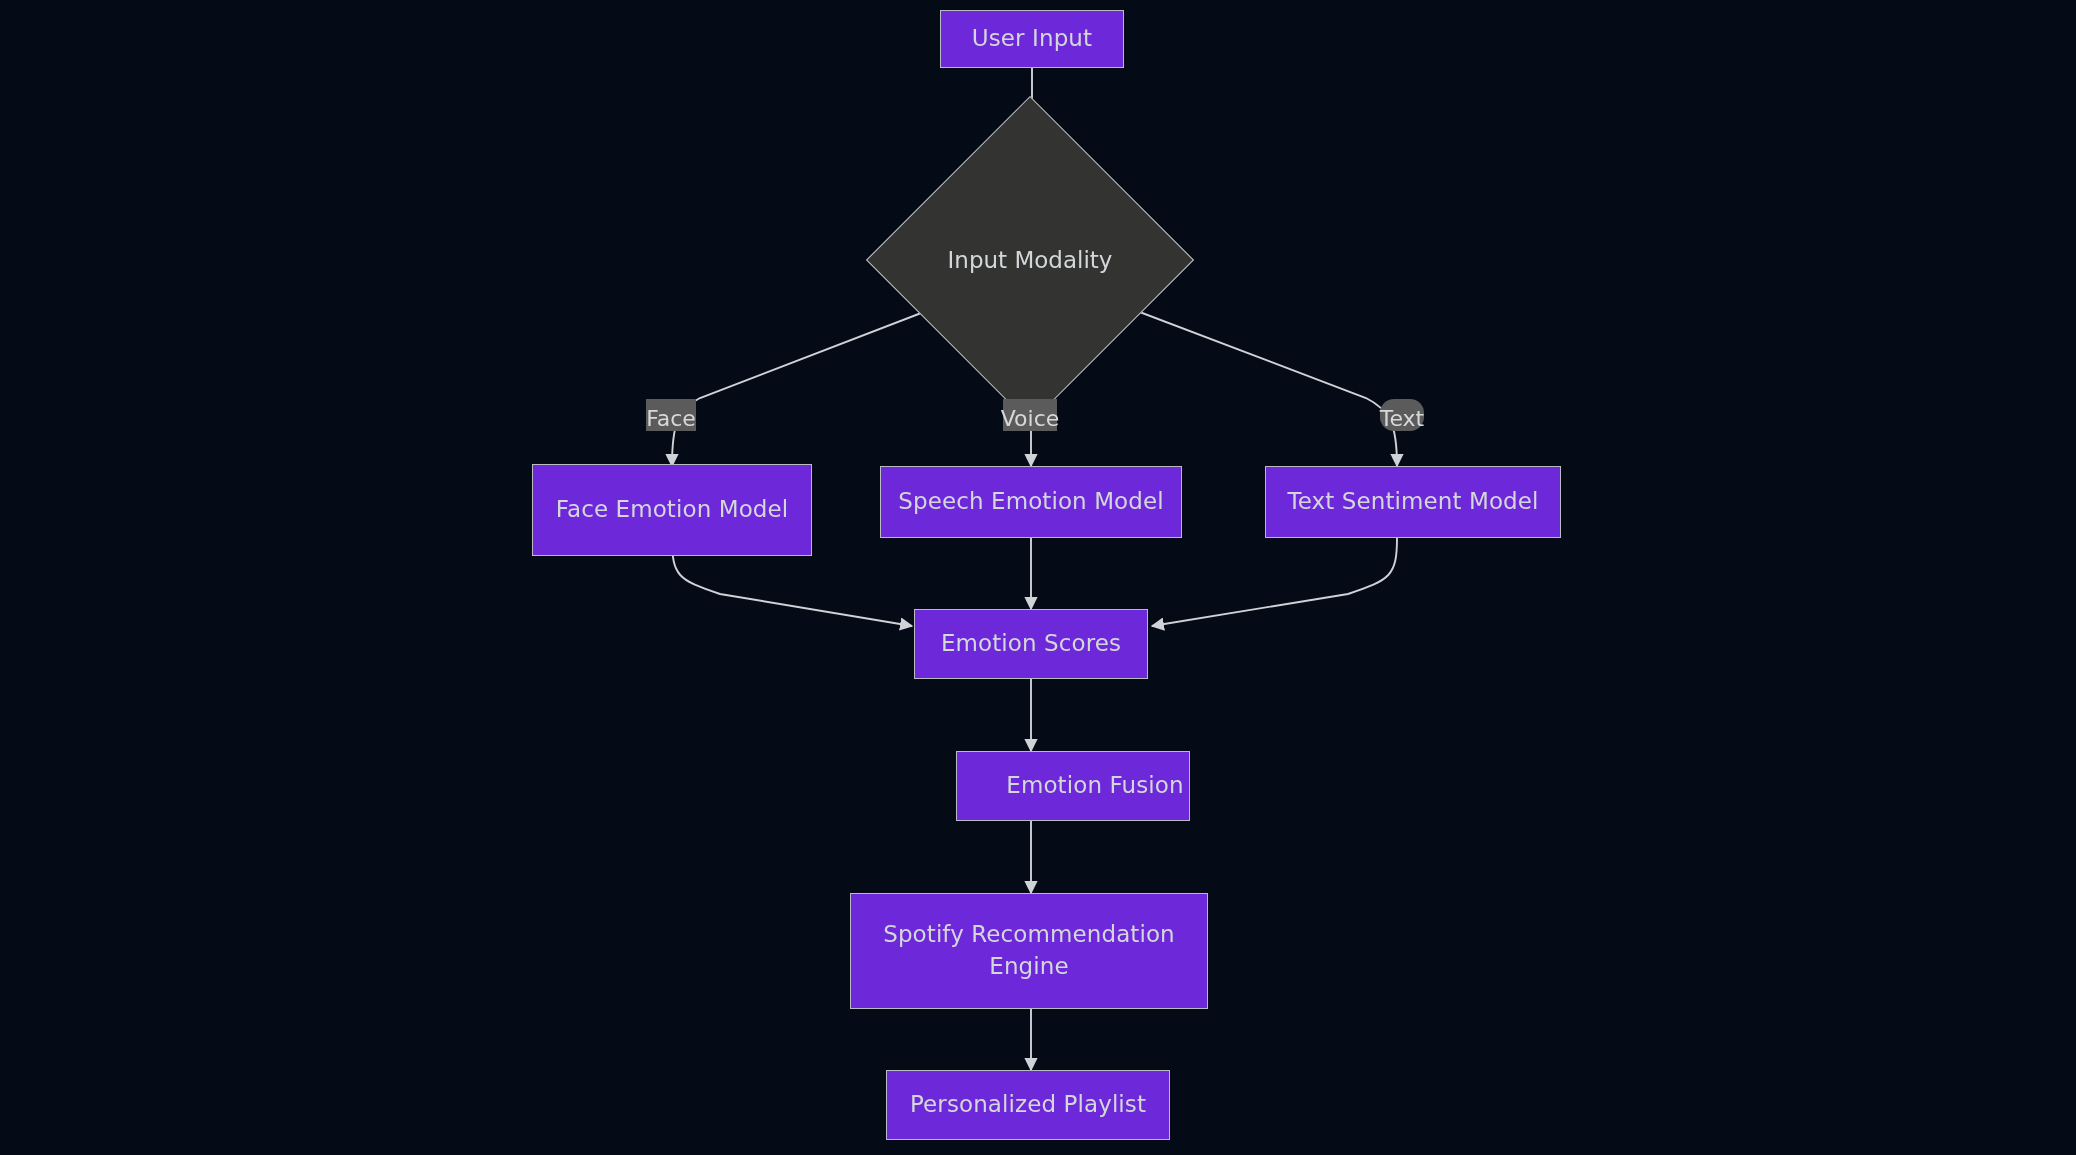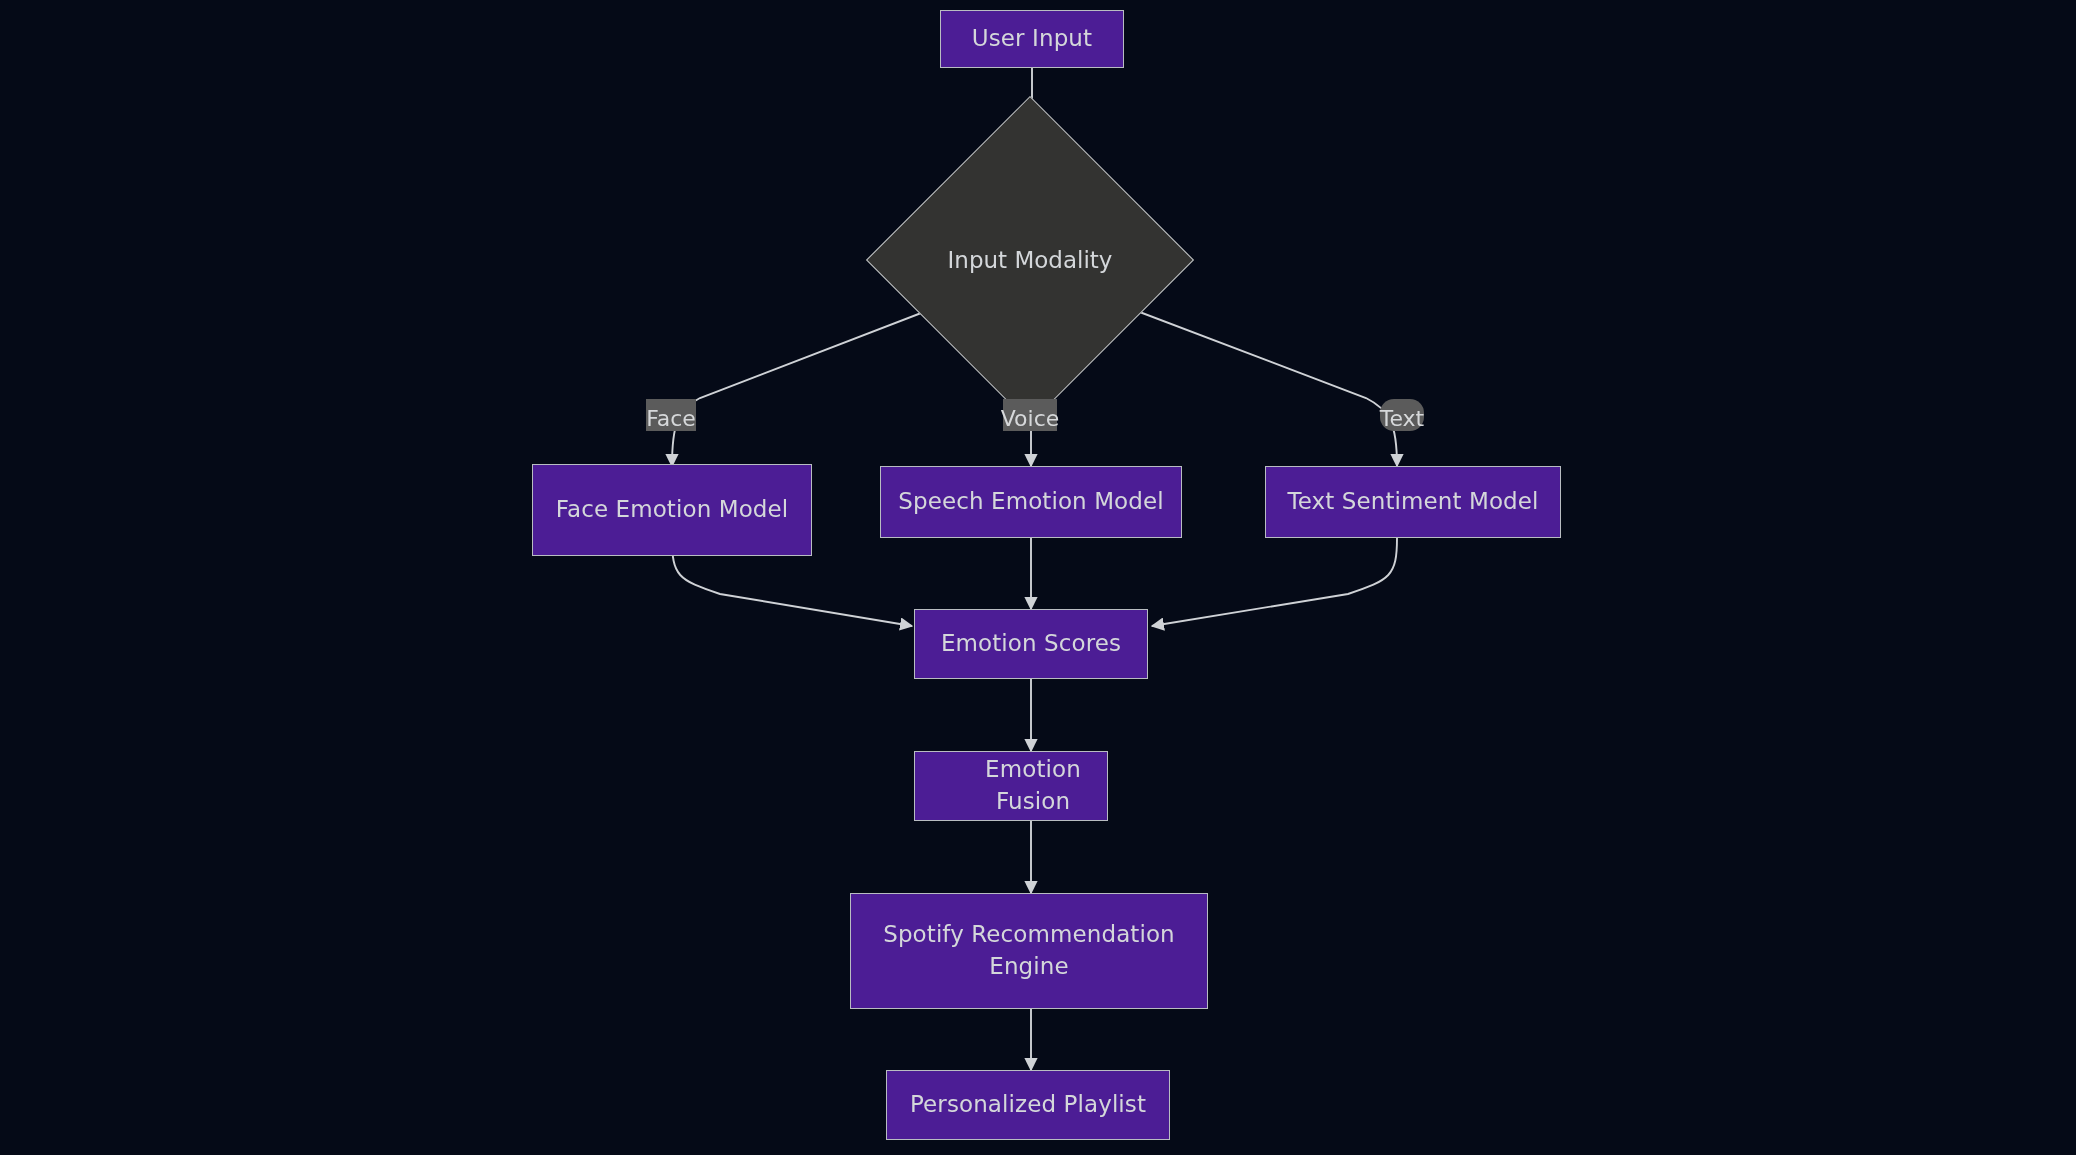--- a/index.html
+++ b/index.html
@@ -18,21 +18,21 @@
   #edge-layer {
     position: absolute;
     left: 0; top: 0;
     width: 2076px;
     height: 1155px;
     pointer-events: none;
   }
   .node {
     position: absolute;
     box-sizing: border-box;
-    background: #4c1d95;
+    background: #6d28d9;
     border: 1.6px solid #b9bdc2;
     color: #d4d7da;
     display: flex;
     align-items: center;
     justify-content: center;
     text-align: center;
     font-size: 23px;
     line-height: 1.38;
     letter-spacing: .1px;
     white-space: pre-line;
@@ -108,21 +108,21 @@
   <div class="diamond-label" style="left:914px; top:144px; width:232px; height:232px;">Input Modality</div>
 
   <div class="node" style="left:532px; top:464px; width:280px; height:92px;">Face Emotion Model</div>
 
   <div class="node" style="left:880px; top:466px; width:302px; height:72px;">Speech Emotion Model</div>
 
   <div class="node" style="left:1265px; top:466px; width:296px; height:72px;">Text Sentiment Model</div>
 
   <div class="node" style="left:914px; top:609px; width:234px; height:70px;">Emotion Scores</div>
 
-  <div class="node" style="left:914px; top:751px; width:194px; height:70px;padding-left:44px;">Emotion Fusion</div>
+  <div class="node" style="left:956px; top:751px; width:234px; height:70px;padding-left:44px;">Emotion Fusion</div>
 
   <div class="node" style="left:850px; top:893px; width:358px; height:116px;">Spotify Recommendation
 Engine</div>
 
   <div class="node" style="left:886px; top:1070px; width:284px; height:70px;">Personalized Playlist</div>
 
   <div class="edge-label" style="left:646px; top:399px; width:50px; height:32px;">Face</div>
   <div class="edge-label" style="left:1003px; top:399px; width:54px; height:32px;">Voice</div>
   <div class="edge-label" style="left:1380px; top:399px; width:44px; height:32px;border-radius:14px;">Text</div>
 

